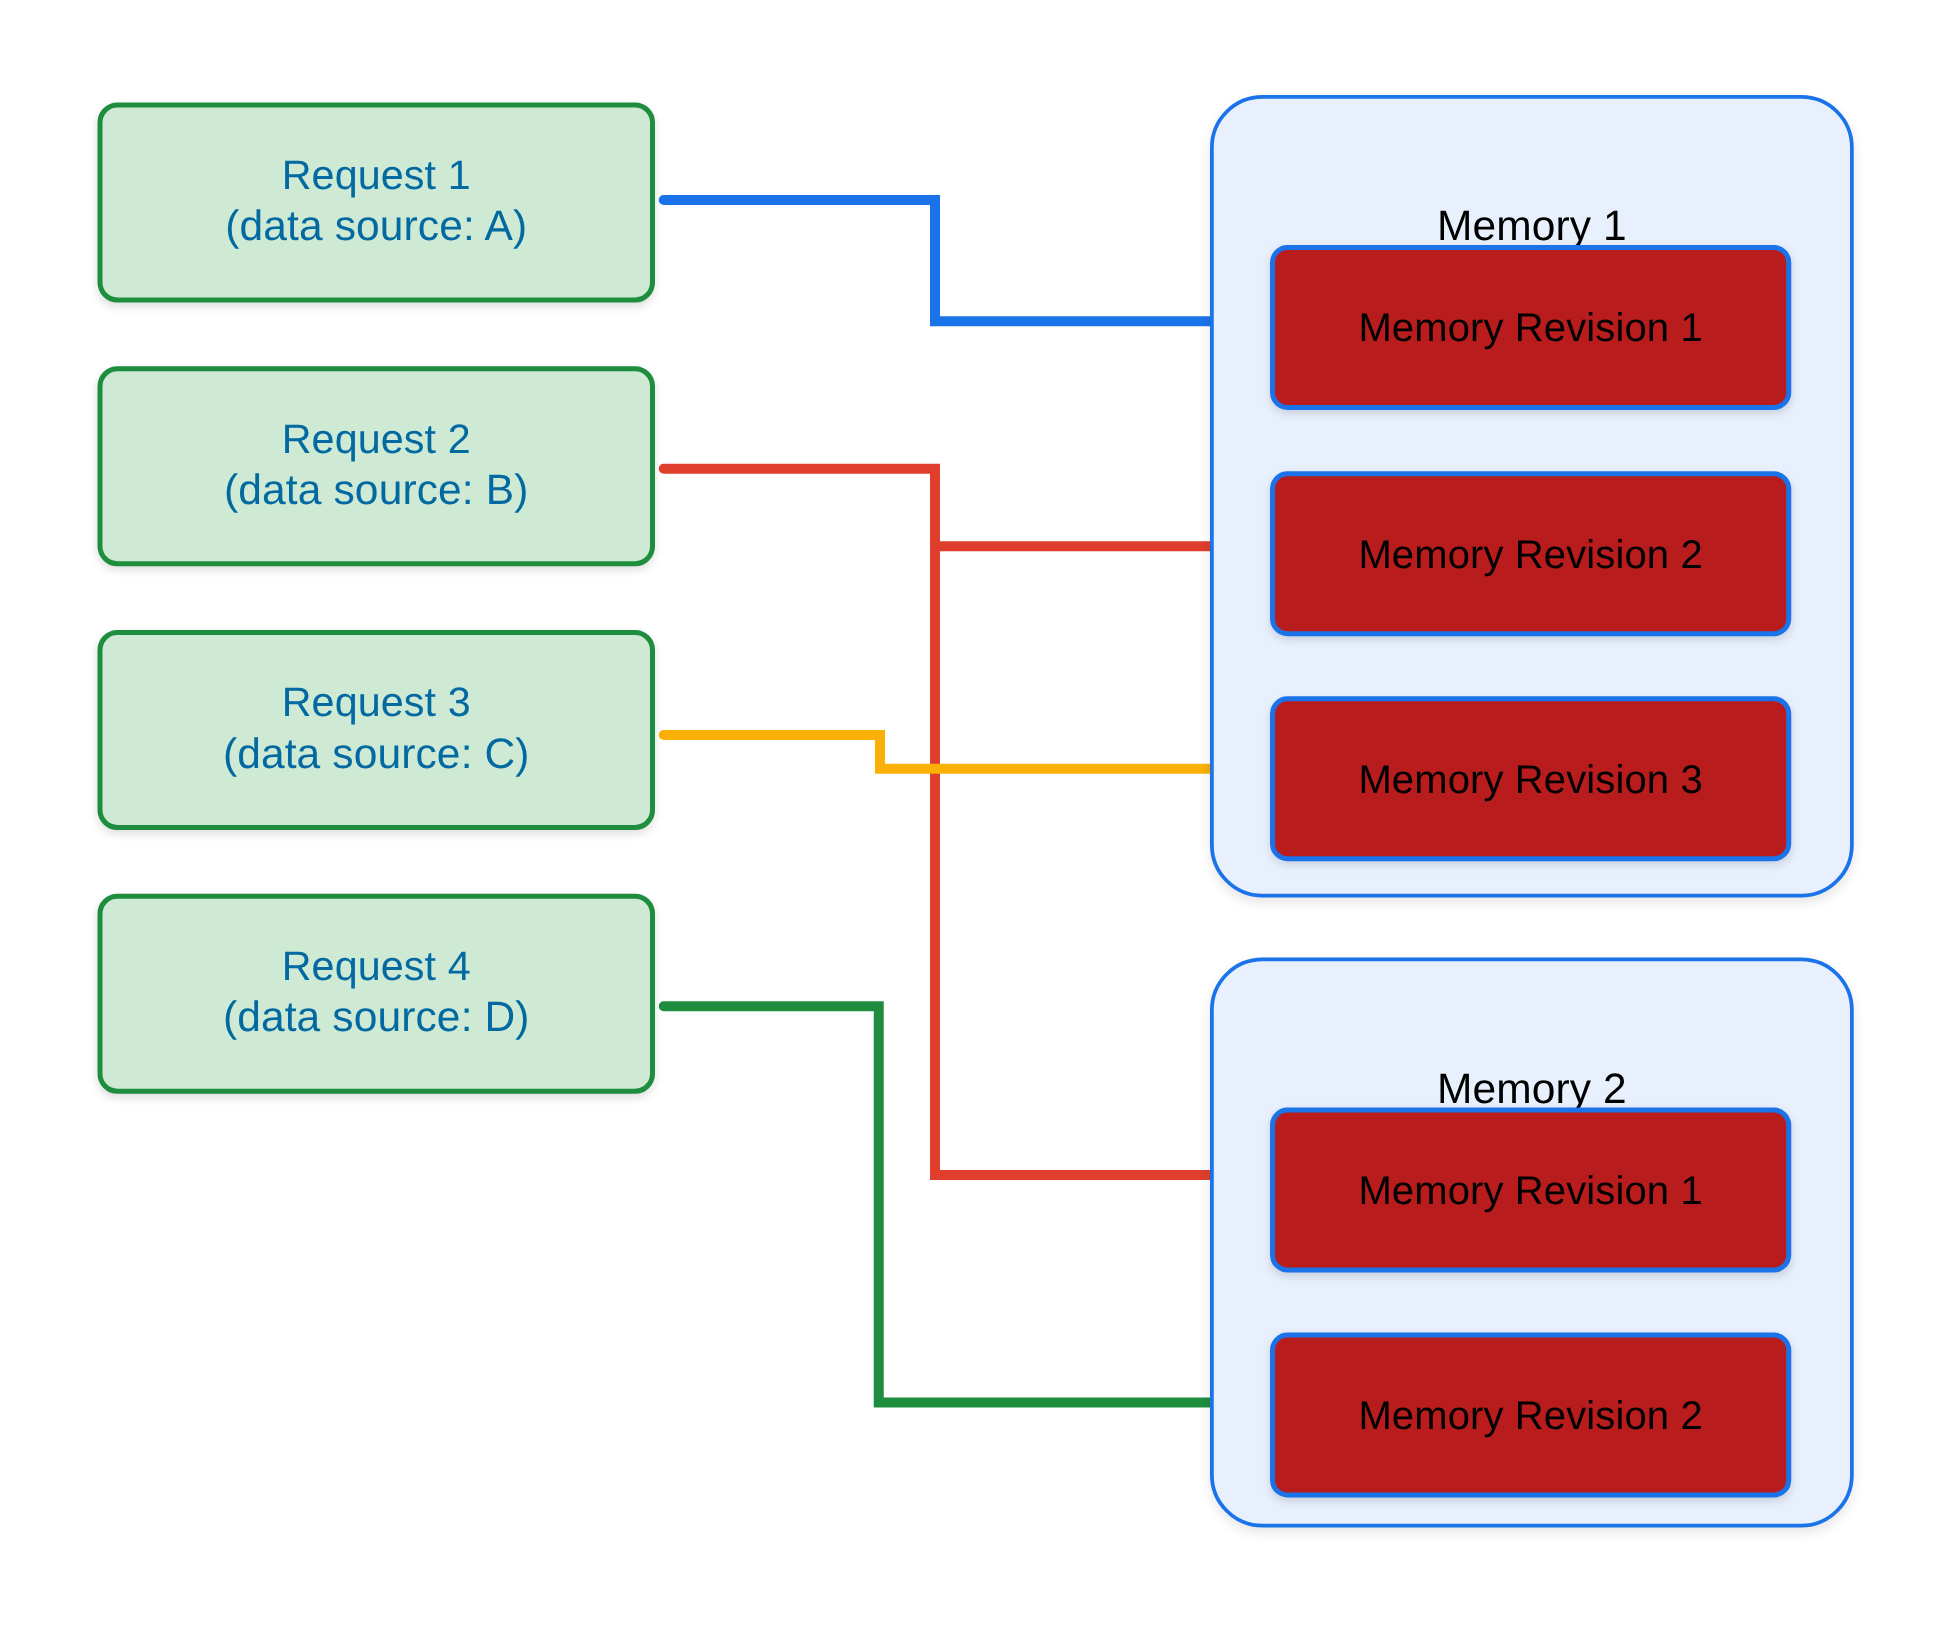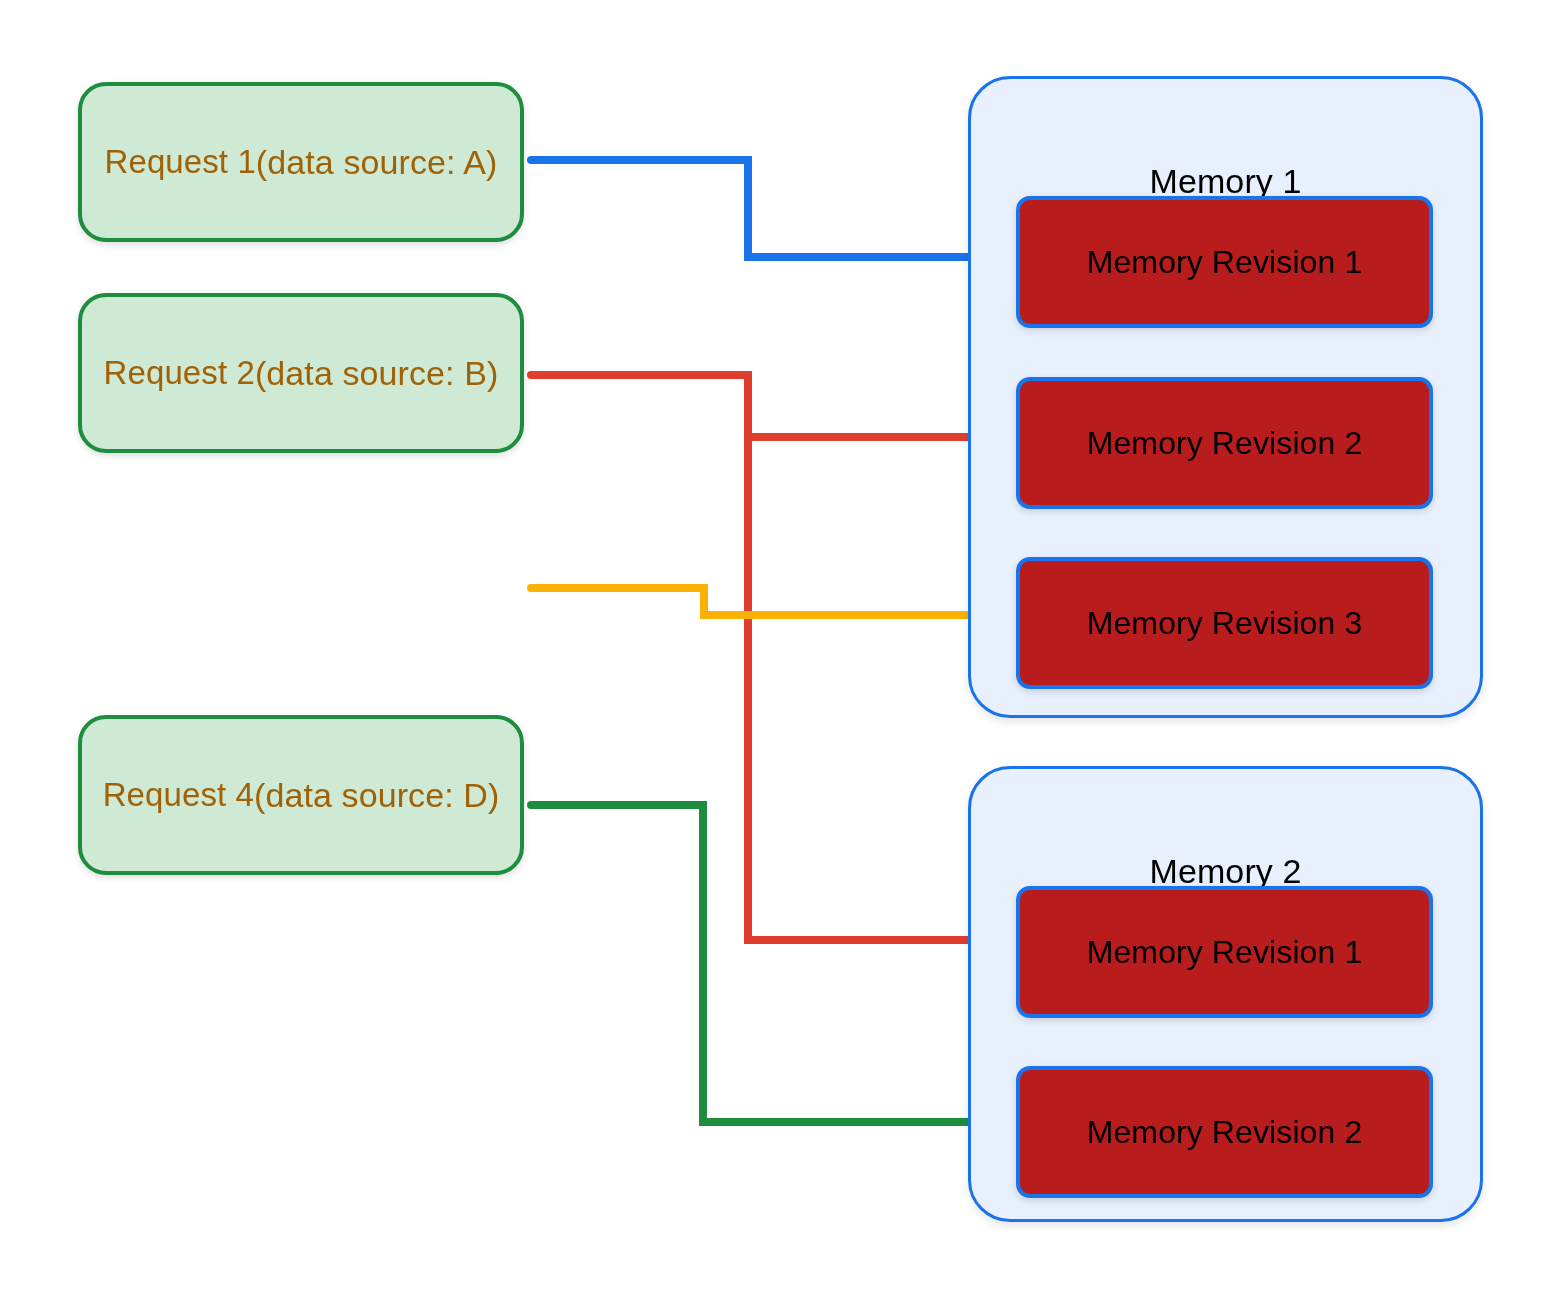--- a/index.html
+++ b/index.html
@@ -18,26 +18,26 @@
     overflow: hidden;
   }
   .request-box {
     position: absolute;
     box-sizing: border-box;
     left: 78px;
     width: 446px;
     height: 160px;
     background: #CEE9D4;
     border: 4px solid #1E8E3E;
-    border-radius: 28px;
+    border-radius: 16px;
     display: flex;
-    flex-direction: row;
+    flex-direction: column;
     align-items: center;
     justify-content: center;
-    color: #a16207;
+    color: #0369a1;
     box-shadow: 0 3px 7px rgba(0,0,0,0.13);
   }
   .request-title {
     font-size: 33px;
     line-height: 1.18;
     letter-spacing: 0.1px;
   }
   .request-sub {
     font-size: 34px;
     line-height: 1.25;
@@ -140,20 +140,24 @@
   </svg>
 
   <div class="request-box" style="top:82px;">
     <div class="request-title">Request 1</div>
     <div class="request-sub">(data source: A)</div>
   </div>
   <div class="request-box" style="top:293px;">
     <div class="request-title">Request 2</div>
     <div class="request-sub">(data source: B)</div>
   </div>
+  <div class="request-box" style="top:504px;">
+    <div class="request-title">Request 3</div>
+    <div class="request-sub">(data source: C)</div>
+  </div>
   <div class="request-box" style="top:715px;">
     <div class="request-title">Request 4</div>
     <div class="request-sub">(data source: D)</div>
   </div>
 
   <div class="memory-container" style="top:76px; height:642px;">
     <div class="memory-title" style="top:51px;">Memory 1</div>
   </div>
   <div class="revision-box" style="top:196px;">
     <span>Memory Revision 1</span>

